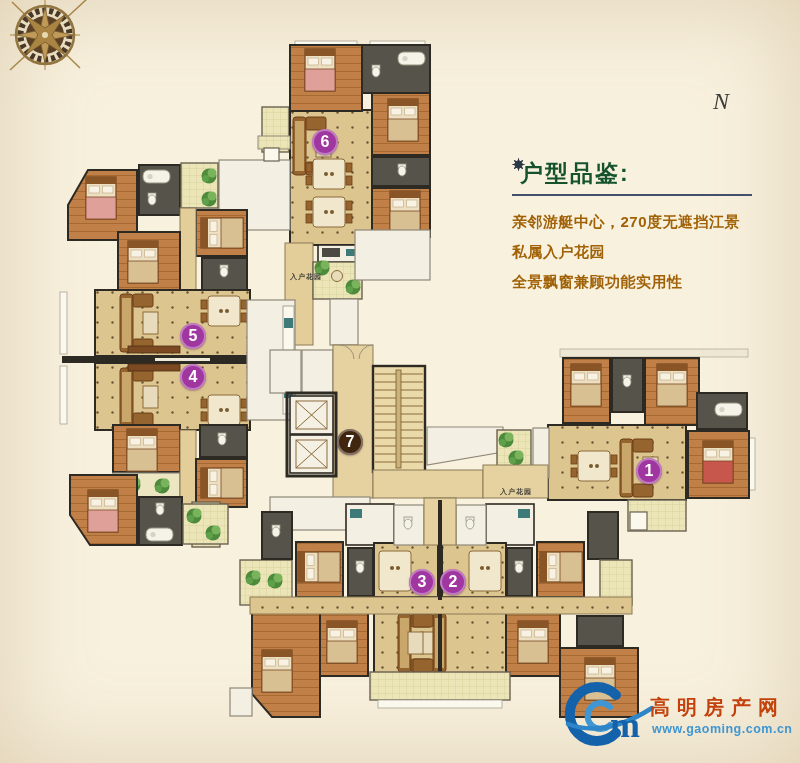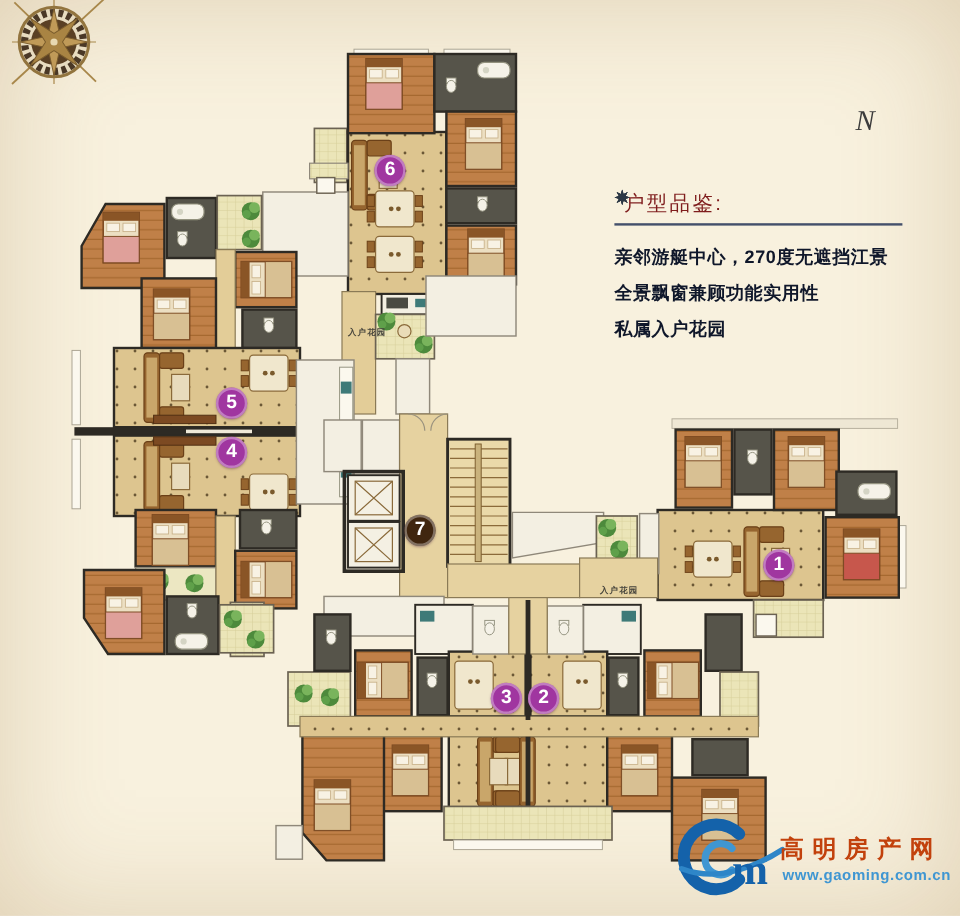--- a/index.html
+++ b/index.html
@@ -9,25 +9,25 @@
   .stage svg{position:absolute;left:0;top:0;}
   
   .marker{position:absolute;width:26px;height:26px;border-radius:50%;
           transform:translate(-50%,-50%);display:flex;align-items:center;justify-content:center;
           color:#fff;font-size:16px;font-weight:bold;
           box-shadow:inset 0 0 0 2px rgba(255,255,255,.35), 0 1px 2px rgba(60,20,60,.35);}
   .glabel{position:absolute;transform:translate(-50%,-50%);font-size:7px;color:#44423a;
           letter-spacing:1px;white-space:nowrap;font-weight:bold;}
   
   .features{position:absolute;left:512px;top:158px;width:240px;color:#2b3950;}
-  .features .title{font-size:17px;font-weight:normal;letter-spacing:2px;padding-left:8px;color:#7f1d1d;}
+  .features .title{font-size:23px;font-weight:bold;letter-spacing:2px;padding-left:8px;color:#14532d;}
   .features .rule{border-bottom:2px solid #44506b;margin-top:5px;}
   .features ul{list-style:none;margin:17px 0 0 0;padding:0;}
   .features li{display:flex;align-items:center;gap:8px;margin-bottom:11px;
-               font-size:15px;font-weight:bold;color:#0f172a;letter-spacing:.5px;}
+               font-size:15px;font-weight:bold;color:#a16207;letter-spacing:.5px;}
   .features li svg{flex:0 0 auto;}
   
   .compass{position:absolute;left:633px;top:46px;width:115px;height:75px;}
   .n-label{position:absolute;left:713px;top:88px;font-family:"Liberation Serif",serif;
            font-style:italic;font-size:24px;color:#3c3c3c;}
   
   .logo{position:absolute;left:560px;top:680px;width:235px;height:70px;}
   .logo .mark{position:absolute;left:0;top:0;}
   .logo .site{position:absolute;left:90px;top:14px;font-size:20px;font-weight:bold;
               letter-spacing:7px;white-space:nowrap;}
@@ -334,30 +334,30 @@
           </svg>
       <span>亲邻游艇中心，270度无遮挡江景</span>
     </li>
     <li>
       <svg width="13" height="13" viewBox="0 0 12 12">
             <g fill="#2c3845">
               <path d="M6 0 L7.4 4.6 L12 6 L7.4 7.4 L6 12 L4.6 7.4 L0 6 L4.6 4.6 Z"></path>
               <path d="M6 0 L7.4 4.6 L12 6 L7.4 7.4 L6 12 L4.6 7.4 L0 6 L4.6 4.6 Z" transform="rotate(45 6 6)"></path>
             </g>
           </svg>
-      <span>全景飘窗兼顾功能实用性</span>
+      <span>私属入户花园</span>
     </li>
     <li>
       <svg width="13" height="13" viewBox="0 0 12 12">
             <g fill="#2c3845">
               <path d="M6 0 L7.4 4.6 L12 6 L7.4 7.4 L6 12 L4.6 7.4 L0 6 L4.6 4.6 Z"></path>
               <path d="M6 0 L7.4 4.6 L12 6 L7.4 7.4 L6 12 L4.6 7.4 L0 6 L4.6 4.6 Z" transform="rotate(45 6 6)"></path>
             </g>
           </svg>
-      <span>私属入户花园</span>
+      <span>全景飘窗兼顾功能实用性</span>
     </li>
   </ul>
 </div>
 
 <svg class="compass" width="115" height="75" viewBox="0 0 115 75">
   <line x1="10" y1="70" x2="88" y2="-2" stroke="#a8874a" stroke-width="1.5"></line>
   <line x1="12" y1="2" x2="80" y2="68" stroke="#a8874a" stroke-width="1.5"></line>
   <line x1="45" y1="0" x2="45" y2="70" stroke="#a8874a" stroke-width="1"></line>
   <line x1="10" y1="35" x2="80" y2="35" stroke="#a8874a" stroke-width="1"></line>
   <circle cx="45" cy="35" r="29" fill="#e8dcc0" stroke="#92743e" stroke-width="2.5"></circle>

